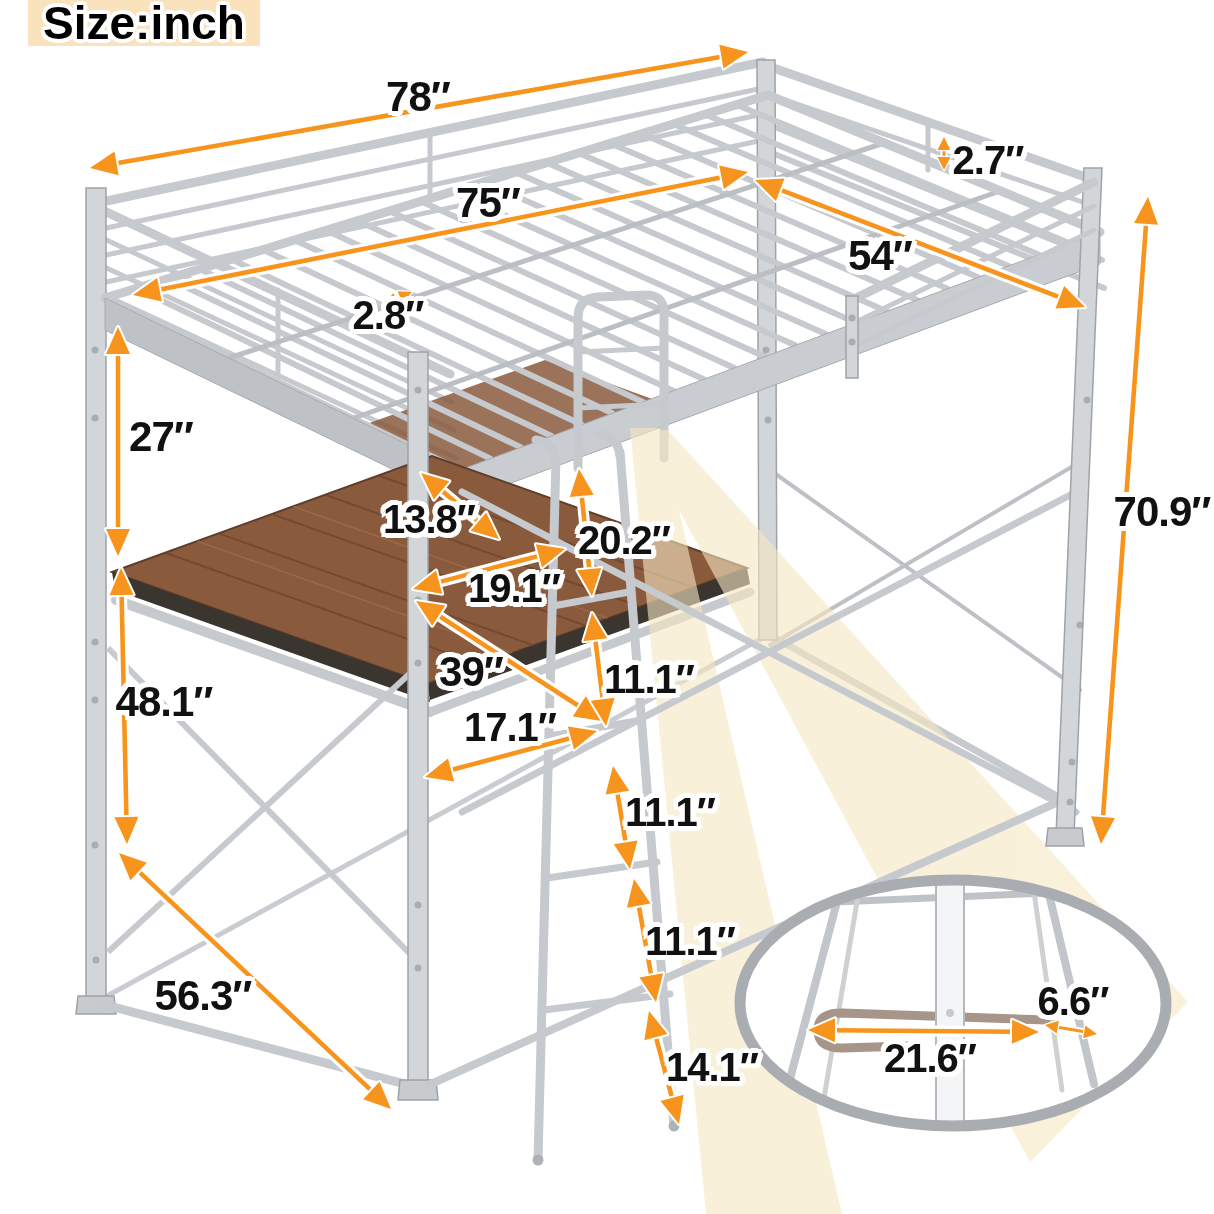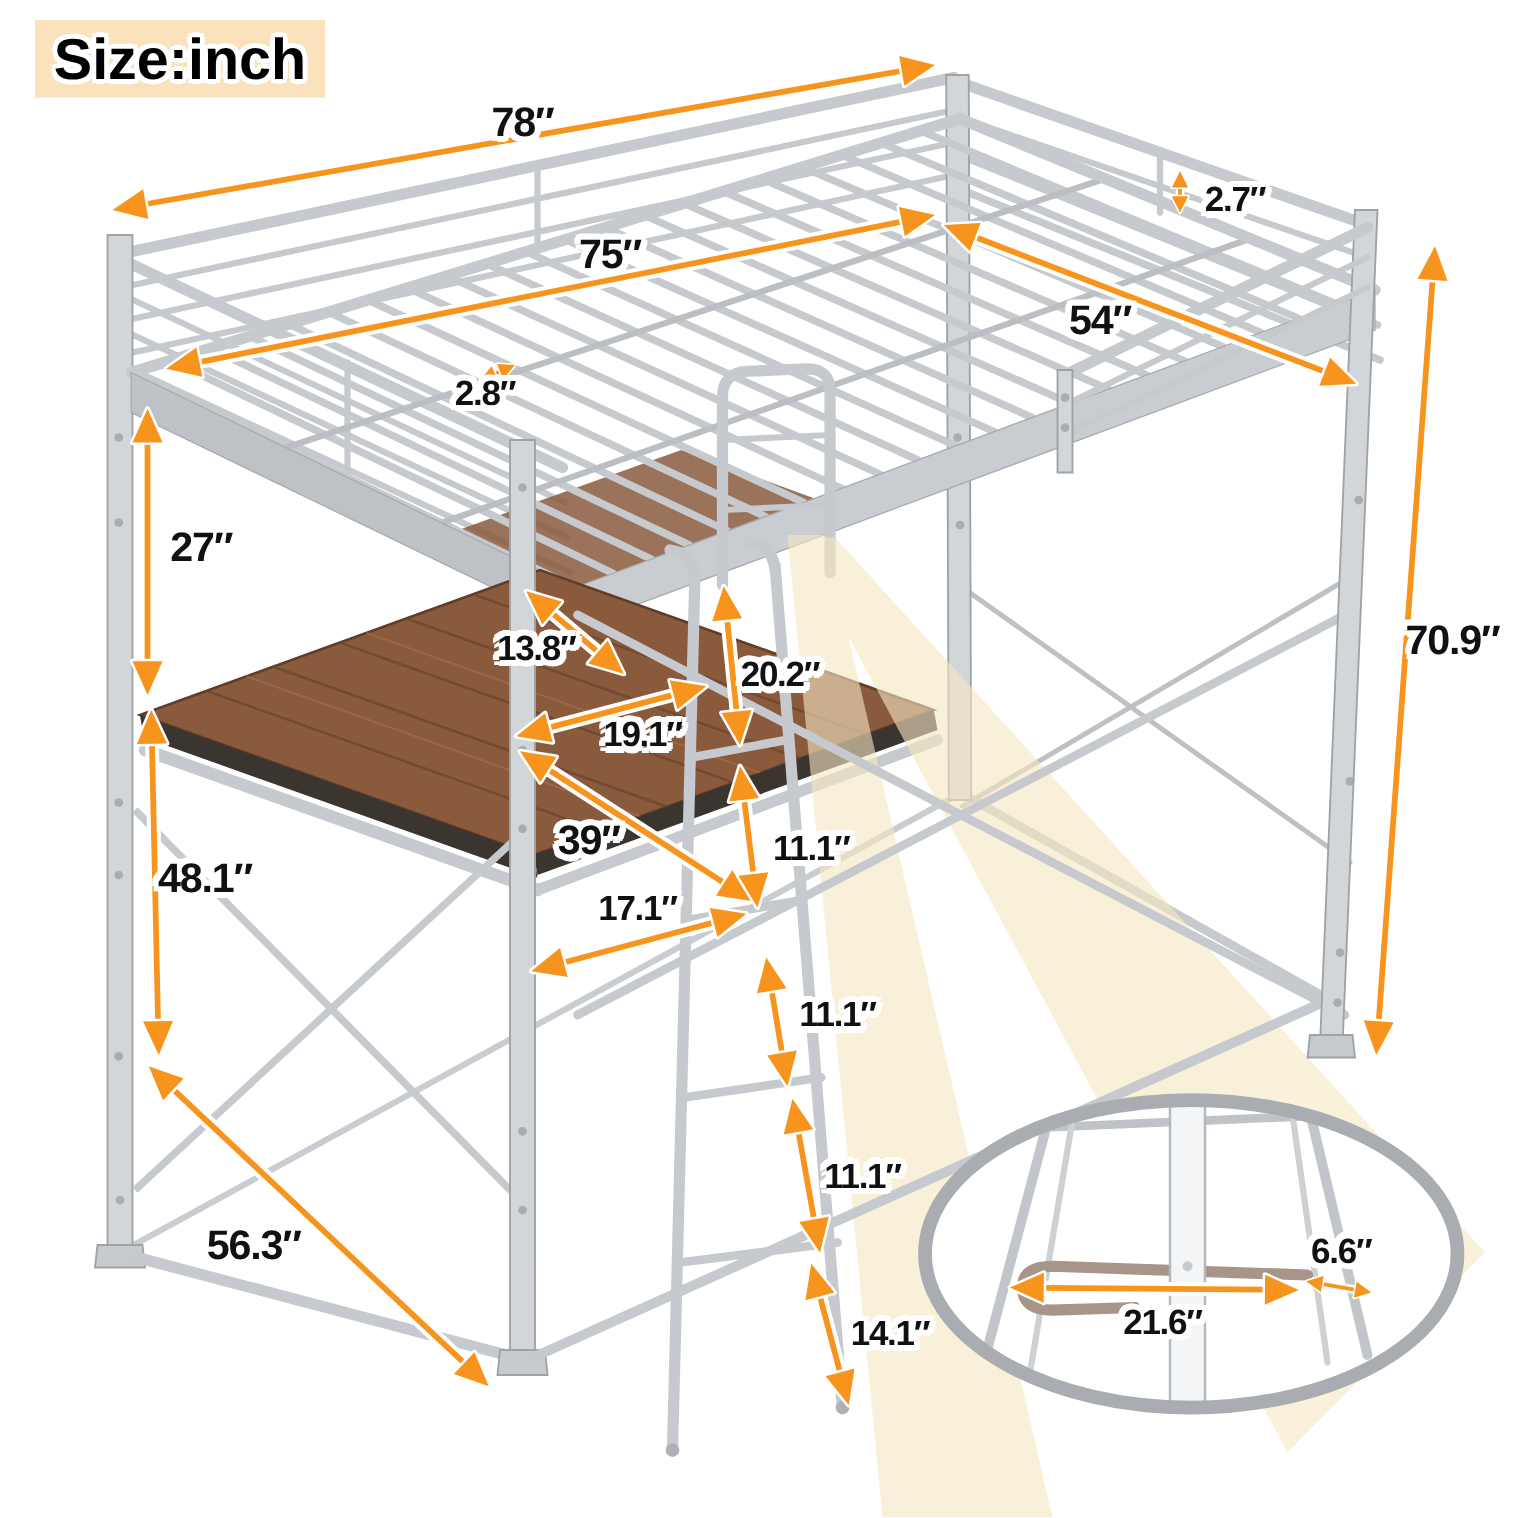--- a/index.html
+++ b/index.html
@@ -7,37 +7,37 @@
     --frame:#C6CACE; --frame-dark:#9EA3A7; --frame-light:#E9EBED;
     --wood:#8A5A3D; --wood-dark:#64412C; --text:#111111;
   }
   html,body{margin:0;padding:0;background:#fff;}
   .stage{
     position:relative;width:1214px;height:1214px;background:#ffffff;overflow:hidden;
     font-family:"Liberation Sans","DejaVu Sans",sans-serif;
   }
   .stage svg.scene{position:absolute;left:0;top:0;}
   .badge{
-    position:absolute;left:28px;top:16px;width:232px;height:62px;
+    position:absolute;left:28px;top:0;width:232px;height:46px;
     background:var(--badge-bg);
     display:flex;align-items:center;justify-content:center;
     font-size:46px;font-weight:700;color:#000;letter-spacing:0px;
     text-shadow:-3px -3px 0 #fff,3px -3px 0 #fff,-3px 3px 0 #fff,3px 3px 0 #fff,
                  0 -4px 0 #fff,0 4px 0 #fff,-4px 0 0 #fff,4px 0 0 #fff;
     white-space:nowrap;
   }
   .dim{
     position:absolute;transform:translate(-50%,-50%);
-    font-size:28px;font-weight:700;color:var(--text);letter-spacing:-1px;
+    font-size:40px;font-weight:700;color:var(--text);letter-spacing:-1px;
     white-space:nowrap;line-height:1;
     text-shadow:-4px -4px 0 #fff,4px -4px 0 #fff,-4px 4px 0 #fff,4px 4px 0 #fff,
                 -5px 0 0 #fff,5px 0 0 #fff,0 -5px 0 #fff,0 5px 0 #fff,
                 -2px -5px 0 #fff,2px 5px 0 #fff,5px 2px 0 #fff,-5px -2px 0 #fff;
   }
-  .dim.big{font-size:33px;}
+  .dim.big{font-size:42px;}
 </style>
 </head>
 <body>
 
 <div class="stage">
 
 <svg class="scene" width="1214" height="1214" viewBox="0 0 1214 1214">
 
   <g stroke="var(--frame)" fill="none" stroke-linecap="round">
 

